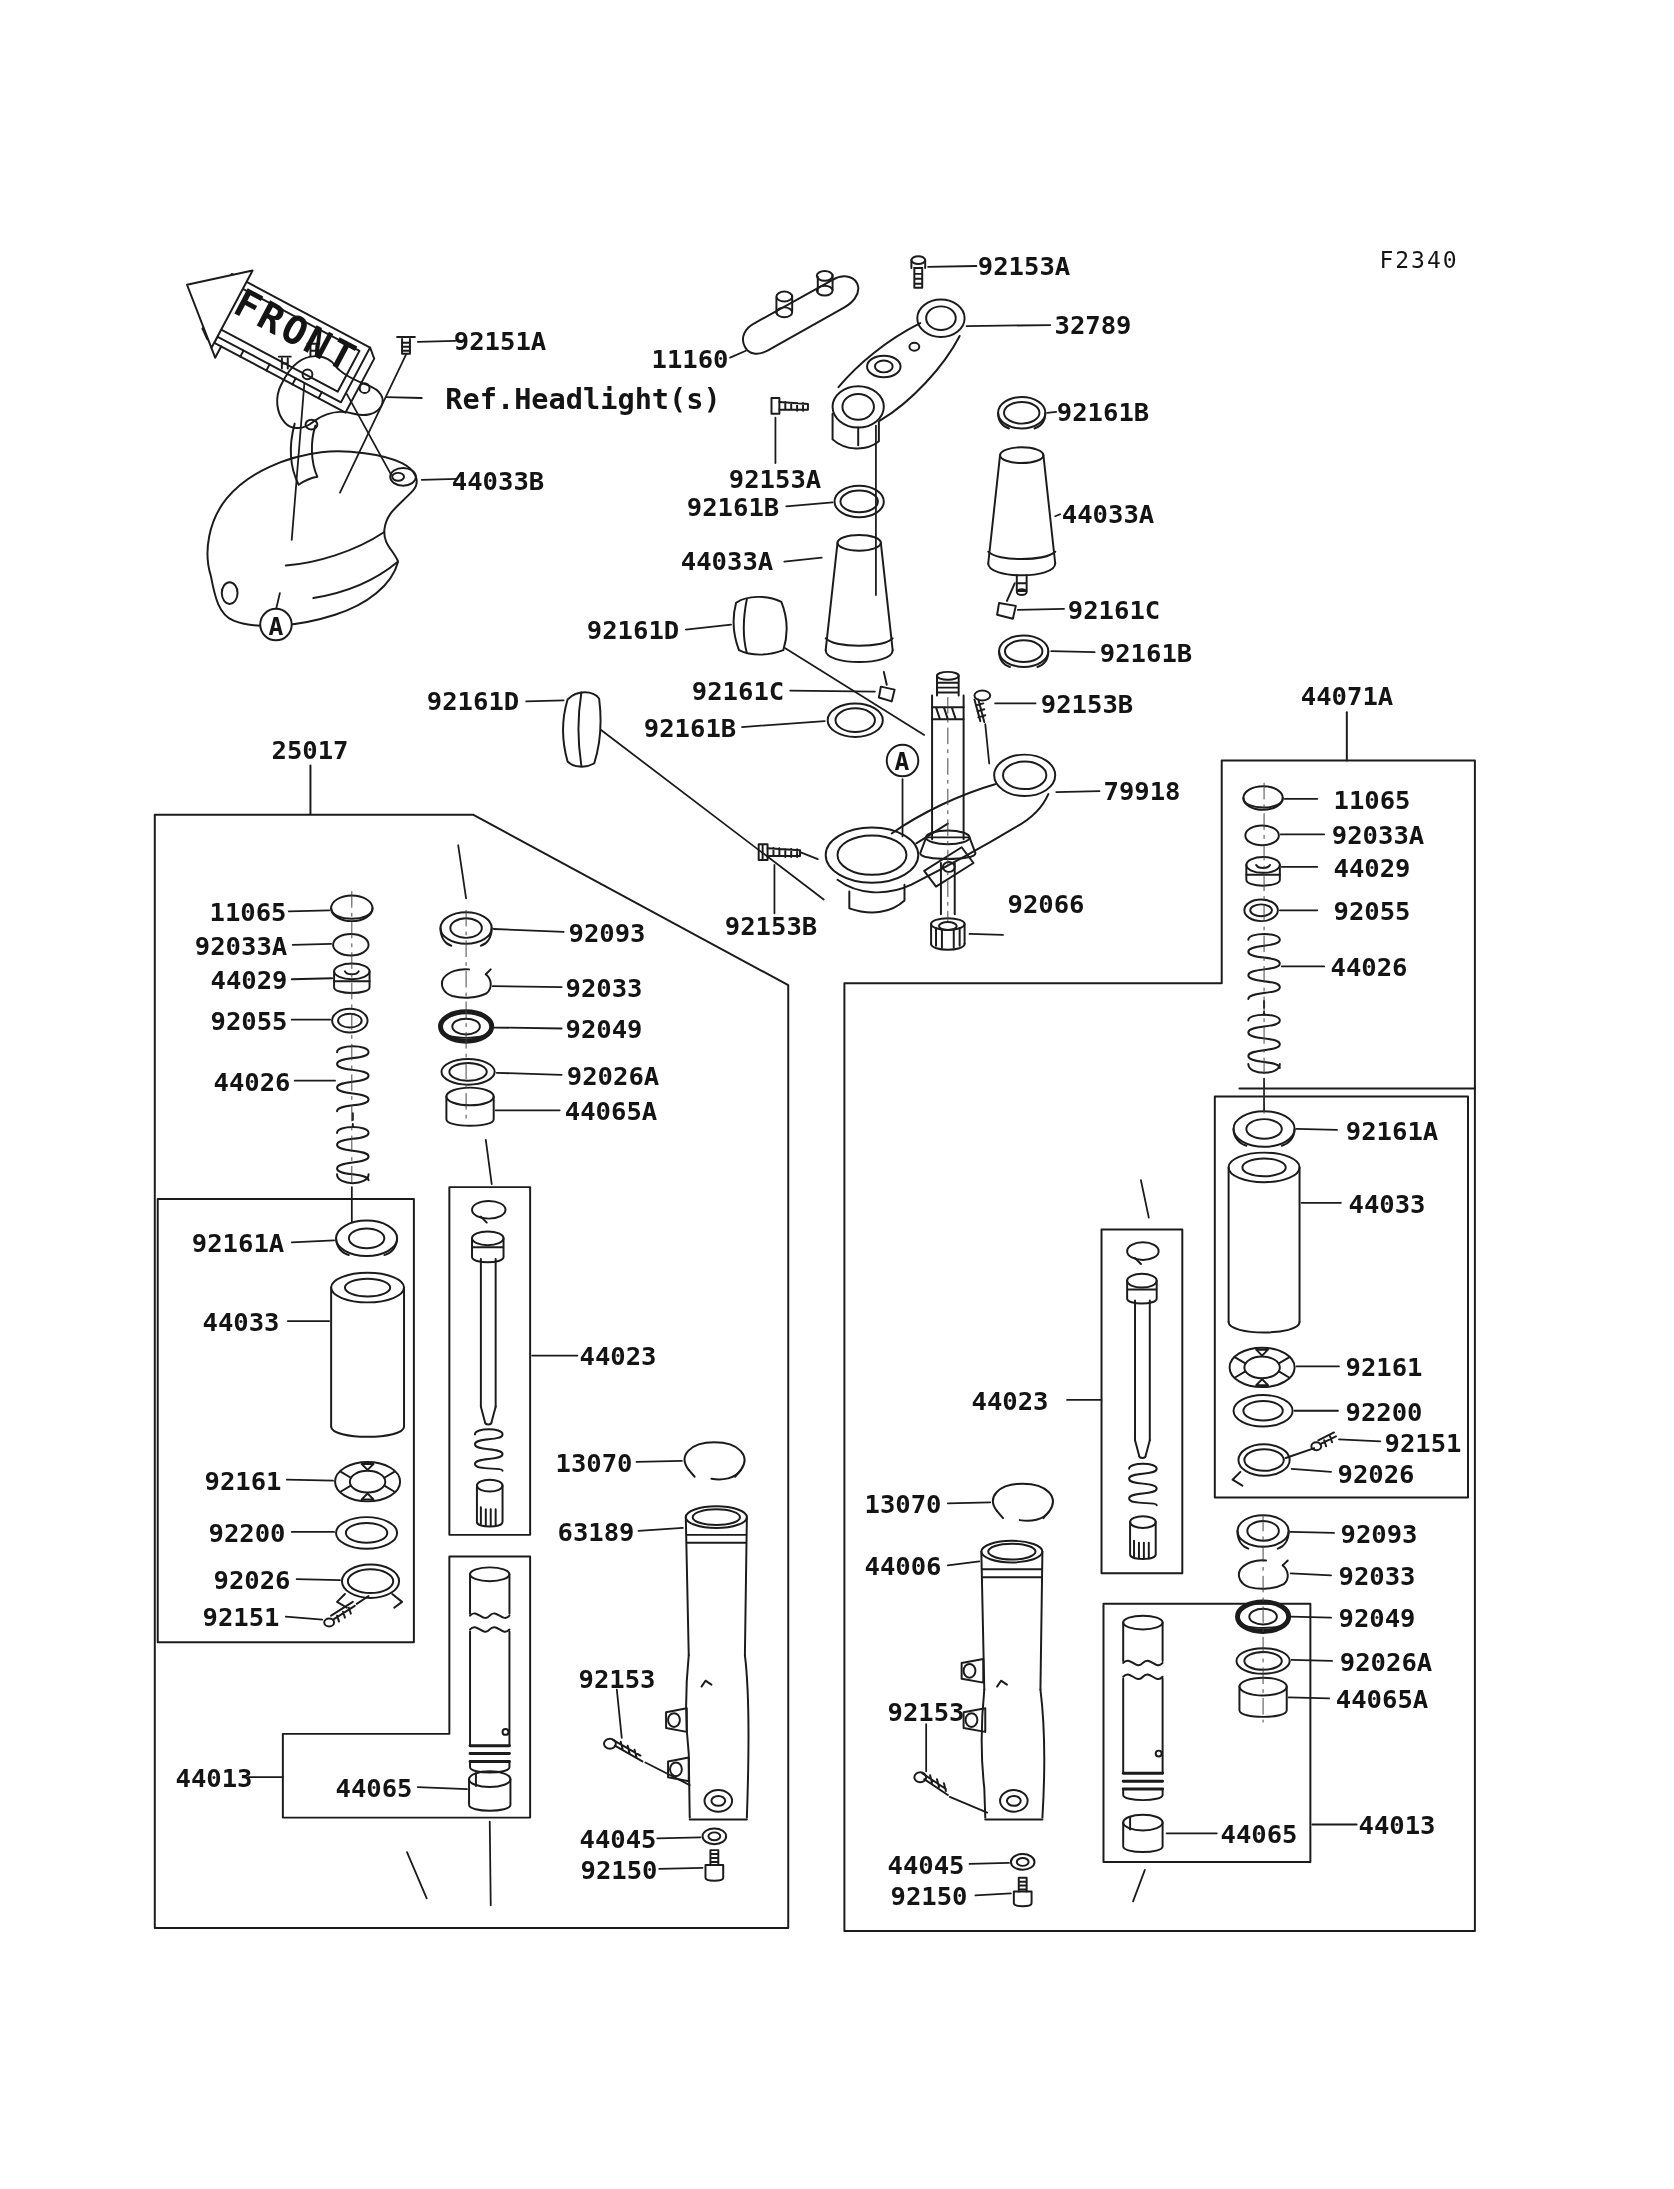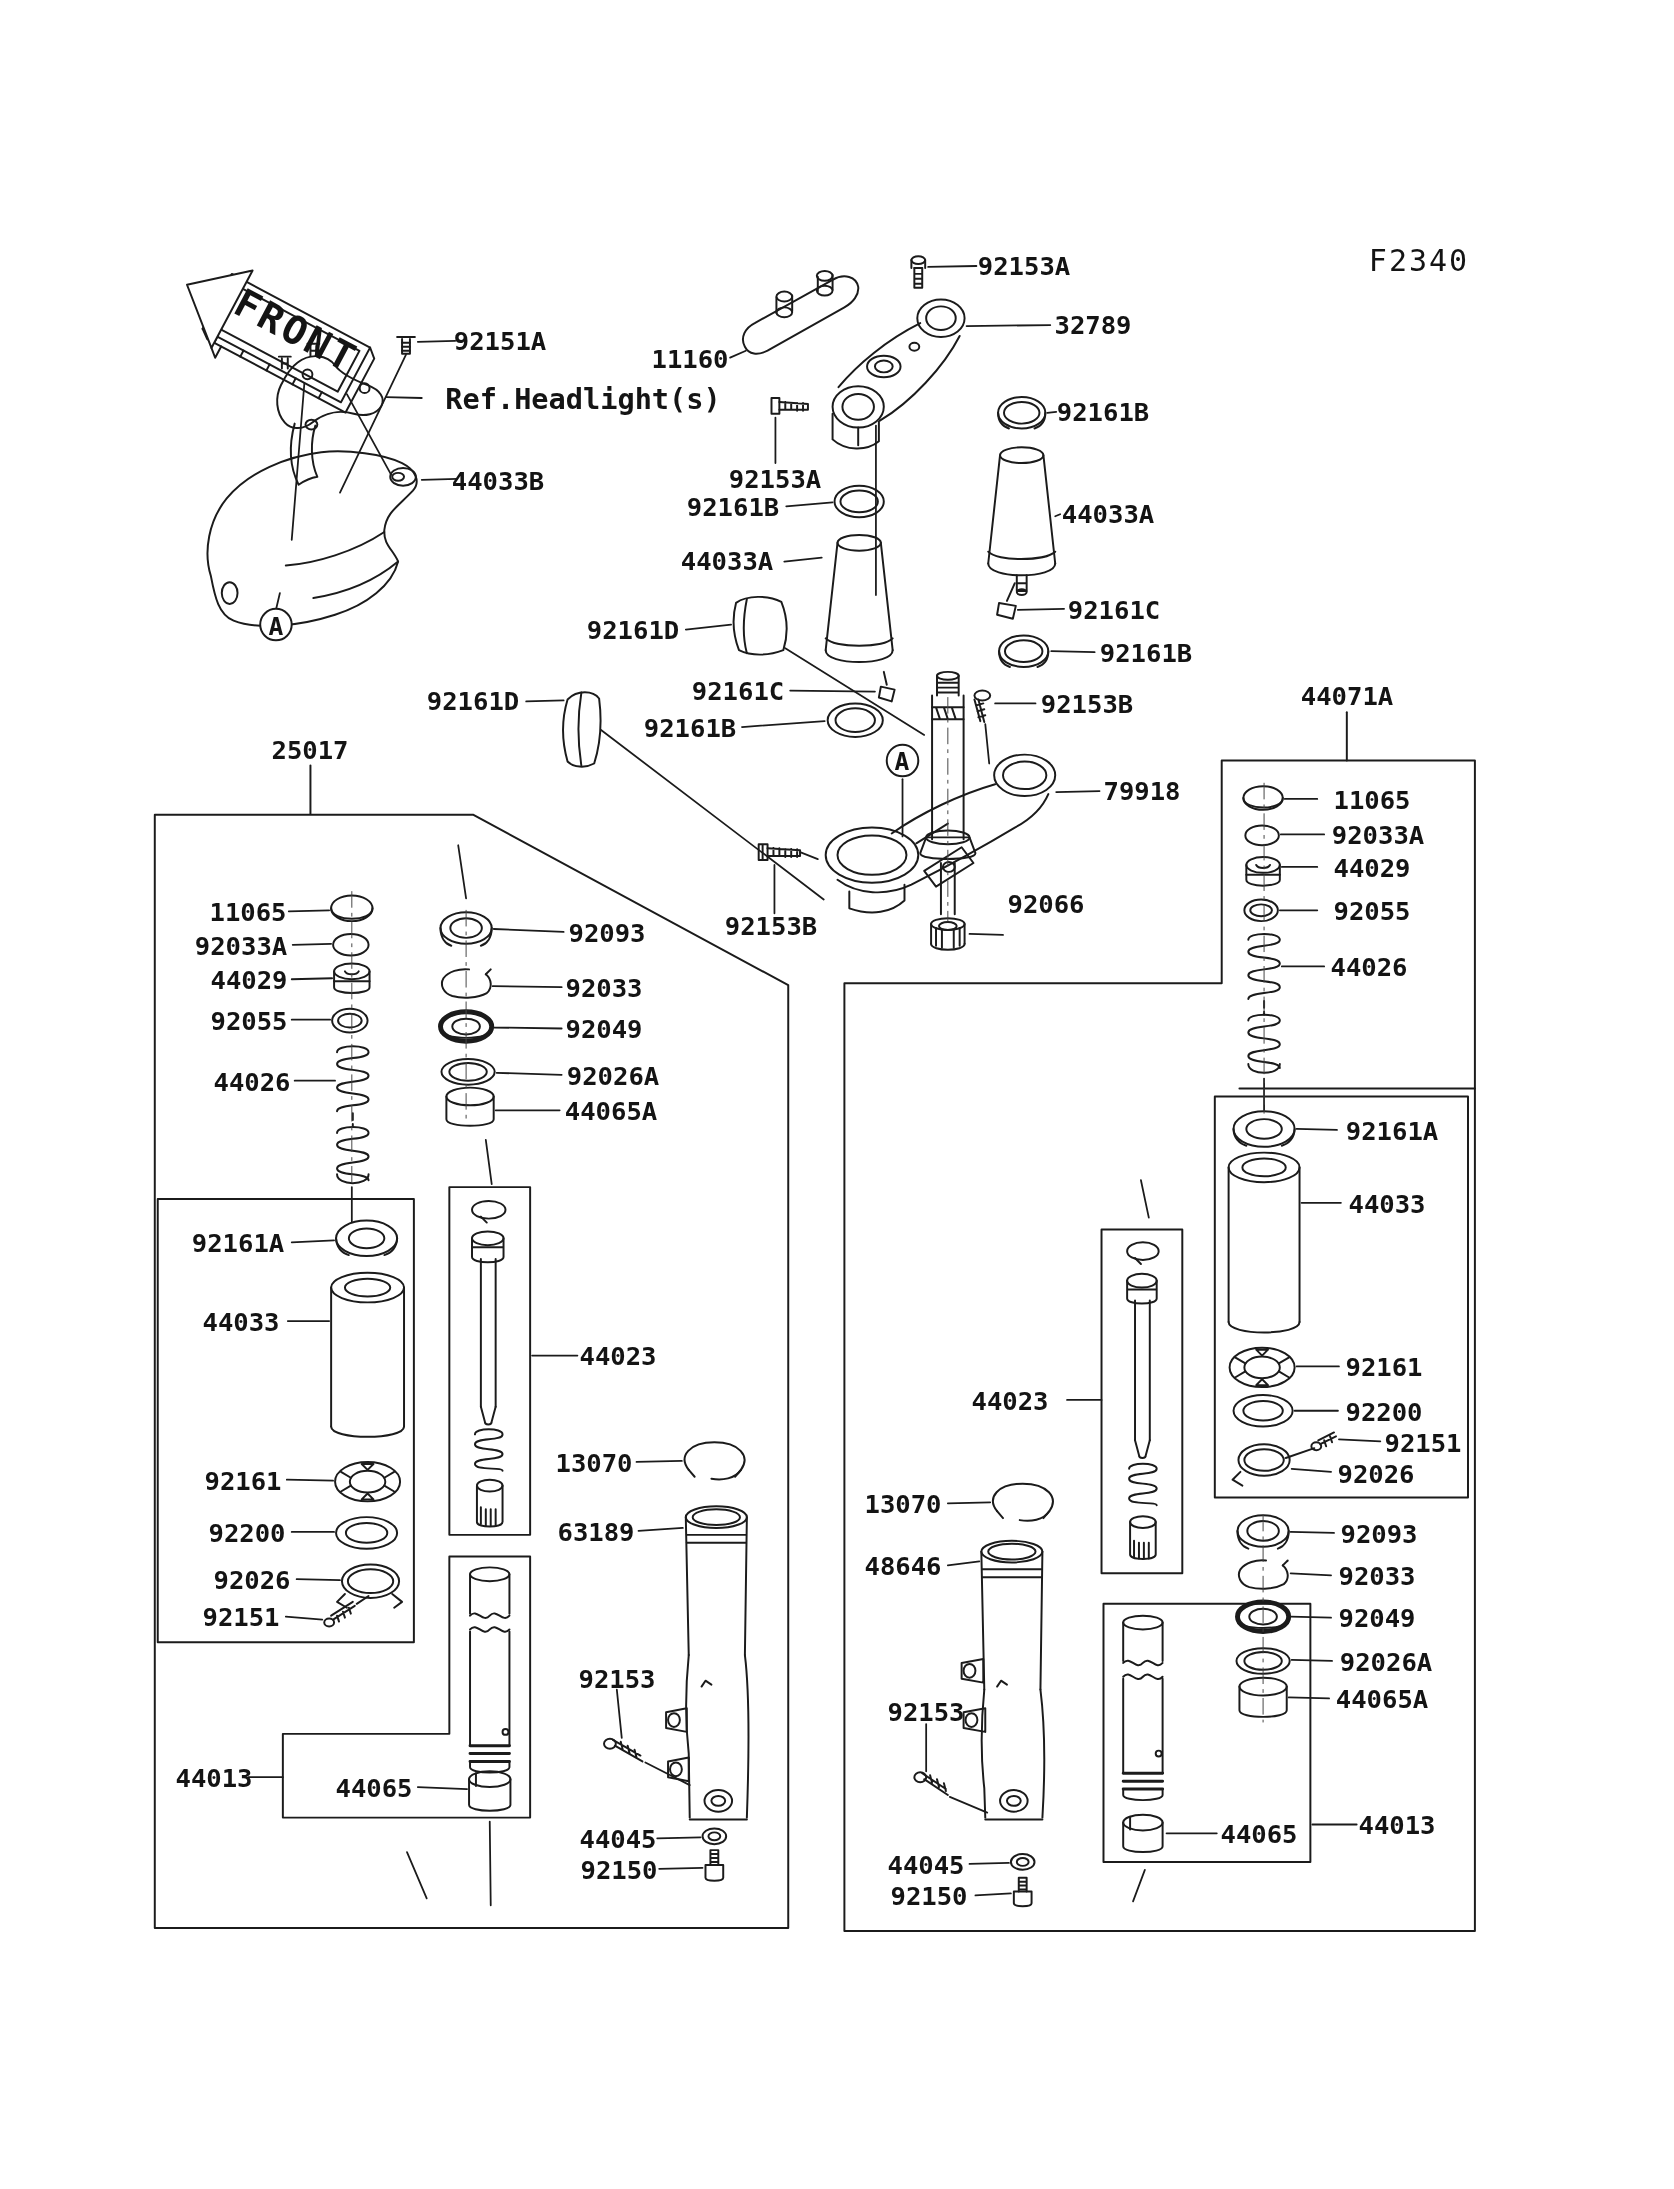--- a/index.html
+++ b/index.html
@@ -1,21 +1,21 @@
 <!DOCTYPE html>
 <html><head>
 <meta charset="utf-8">
 <style>
   html,body{margin:0;padding:0;background:#ffffff;}
   #stage{position:relative;width:1675px;height:2190px;background:#fff;overflow:hidden;
          font-family:"DejaVu Sans Mono","Liberation Mono",monospace;}
   #linework{position:absolute;left:0;top:0;}
   .pl{position:absolute;transform:translate(-50%,-50%);font:bold 25.6px "DejaVu Sans Mono","Liberation Mono",monospace;
       color:#141414;white-space:nowrap;letter-spacing:0px;}
-  .pl--code{font-weight:normal;font-size:30px;letter-spacing:2px;text-align:right;}
+  .pl--code{font-weight:normal;font-size:23px;letter-spacing:2px;text-align:right;}
   .pl--ref{font-size:28.6px;}
   .pl--front{font-size:39px;letter-spacing:3px;}
   .pl--a{font-size:24.6px;}
 </style>
 </head>
 <body>
 
 <div id="stage">
 
 <svg id="linework" width="1675" height="2190" viewBox="0 0 1700 2223">
@@ -624,21 +624,21 @@
 <div class="pl" style="left:1384px;top:1412px">92200</div>
 <div class="pl" style="left:1423px;top:1443px">92151</div>
 <div class="pl" style="left:1376px;top:1474px">92026</div>
 <div class="pl" style="left:1379px;top:1534px">92093</div>
 <div class="pl" style="left:1377px;top:1576px">92033</div>
 <div class="pl" style="left:1377px;top:1618px">92049</div>
 <div class="pl" style="left:1386px;top:1662px">92026A</div>
 <div class="pl" style="left:1382px;top:1699px">44065A</div>
 <div class="pl" style="left:1010px;top:1401px">44023</div>
 <div class="pl" style="left:903px;top:1504px">13070</div>
-<div class="pl" style="left:903px;top:1566px">48646</div>
+<div class="pl" style="left:903px;top:1566px">44006</div>
 <div class="pl" style="left:926px;top:1712px">92153</div>
 <div class="pl" style="left:926px;top:1865px">44045</div>
 <div class="pl" style="left:929px;top:1896px">92150</div>
 <div class="pl" style="left:1259px;top:1834px">44065</div>
 <div class="pl" style="left:1397px;top:1825px">44013</div>
 
 </div>
 
 
 </body></html>

